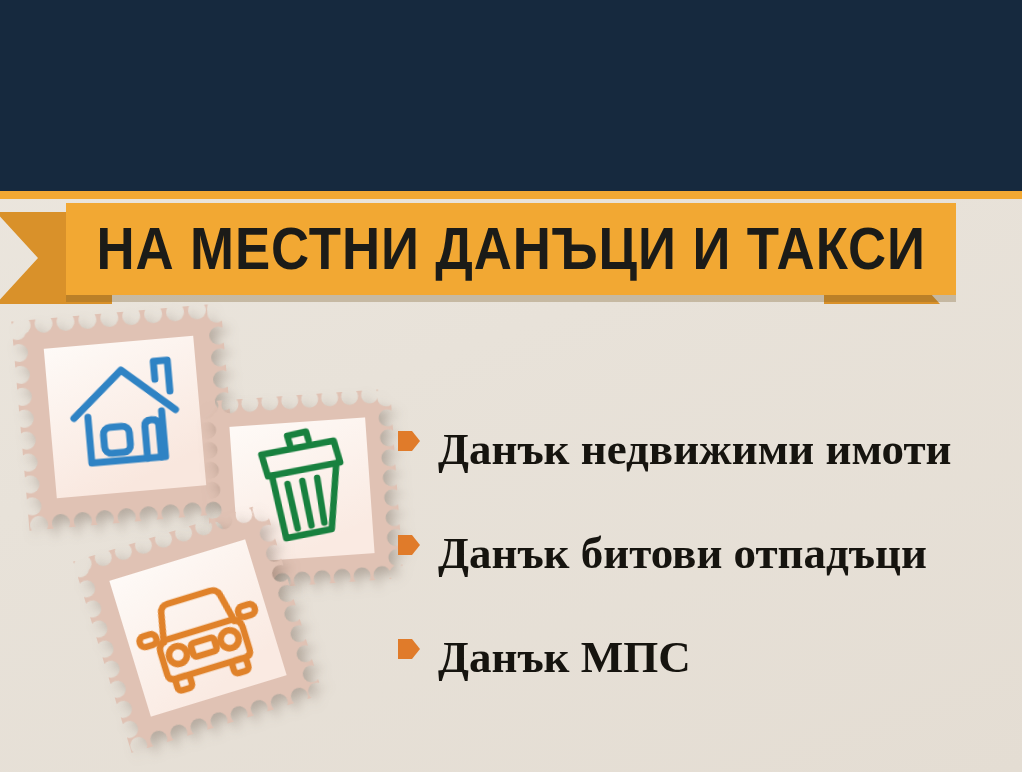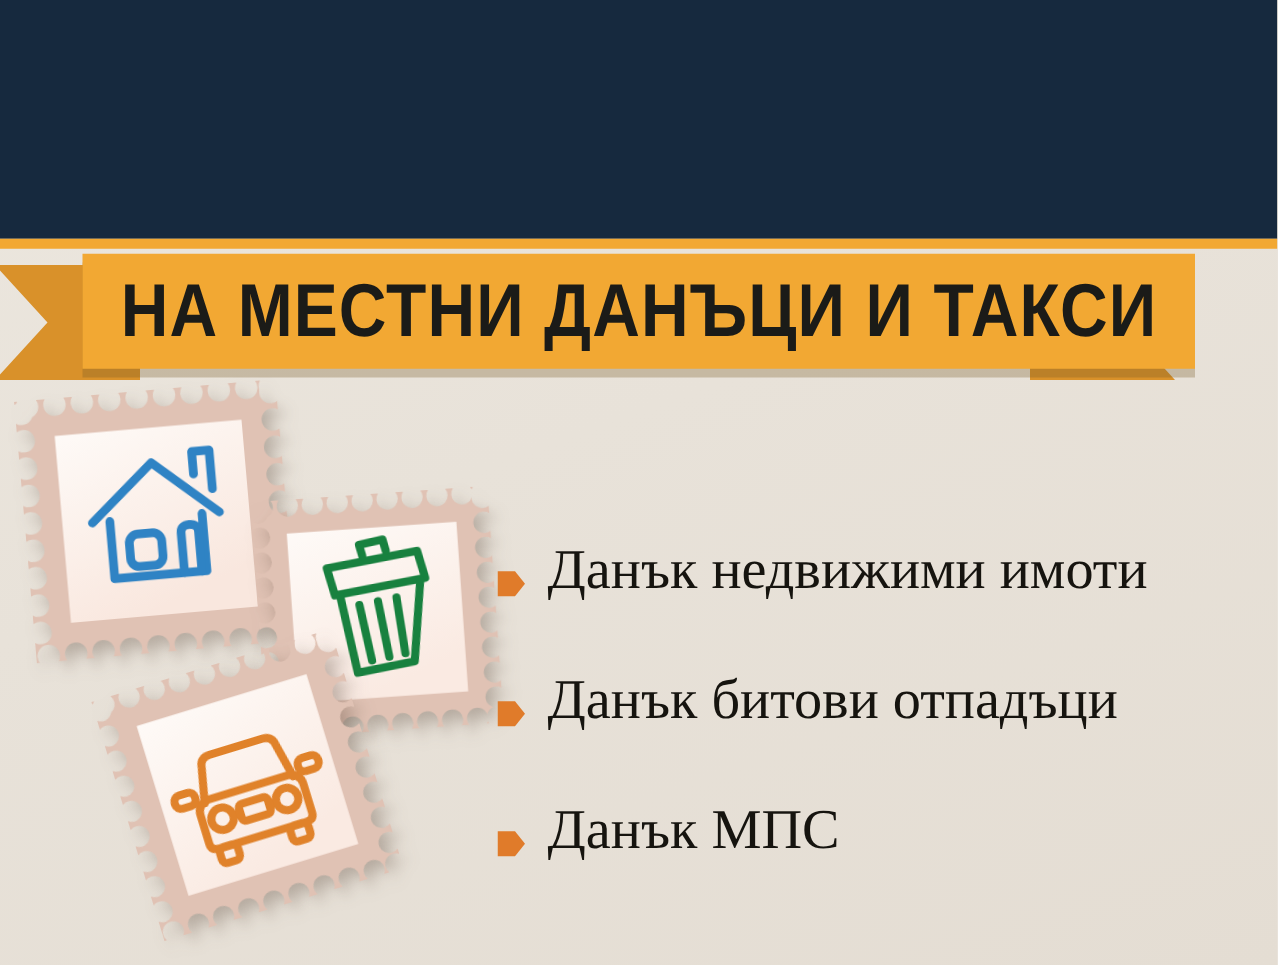--- a/index.html
+++ b/index.html
@@ -89,22 +89,22 @@
     position:absolute;
     filter:drop-shadow(5px 7px 6px rgba(90,70,55,.35));
   }
   .stamp svg{display:block;}
 
   
   .list{
     position:absolute;left:398px;top:424px;width:615px;z-index:4;
   }
   .list-item{
-    display:flex;align-items:flex-end;
-    height:56px;margin-bottom:48px;
+    display:flex;align-items:flex-start;
+    height:56px;margin-bottom:48px;font-weight:bold;
   }
   .list-item:last-child{margin-bottom:12px;}
   .bullet{
     flex:0 0 auto;width:22px;height:26px;margin-right:18px;margin-top:4px;
   }
   .bullet svg{display:block;}
   .list-label{
     font-family:"Liberation Serif",serif;
     font-size:45px;
     line-height:50px;

